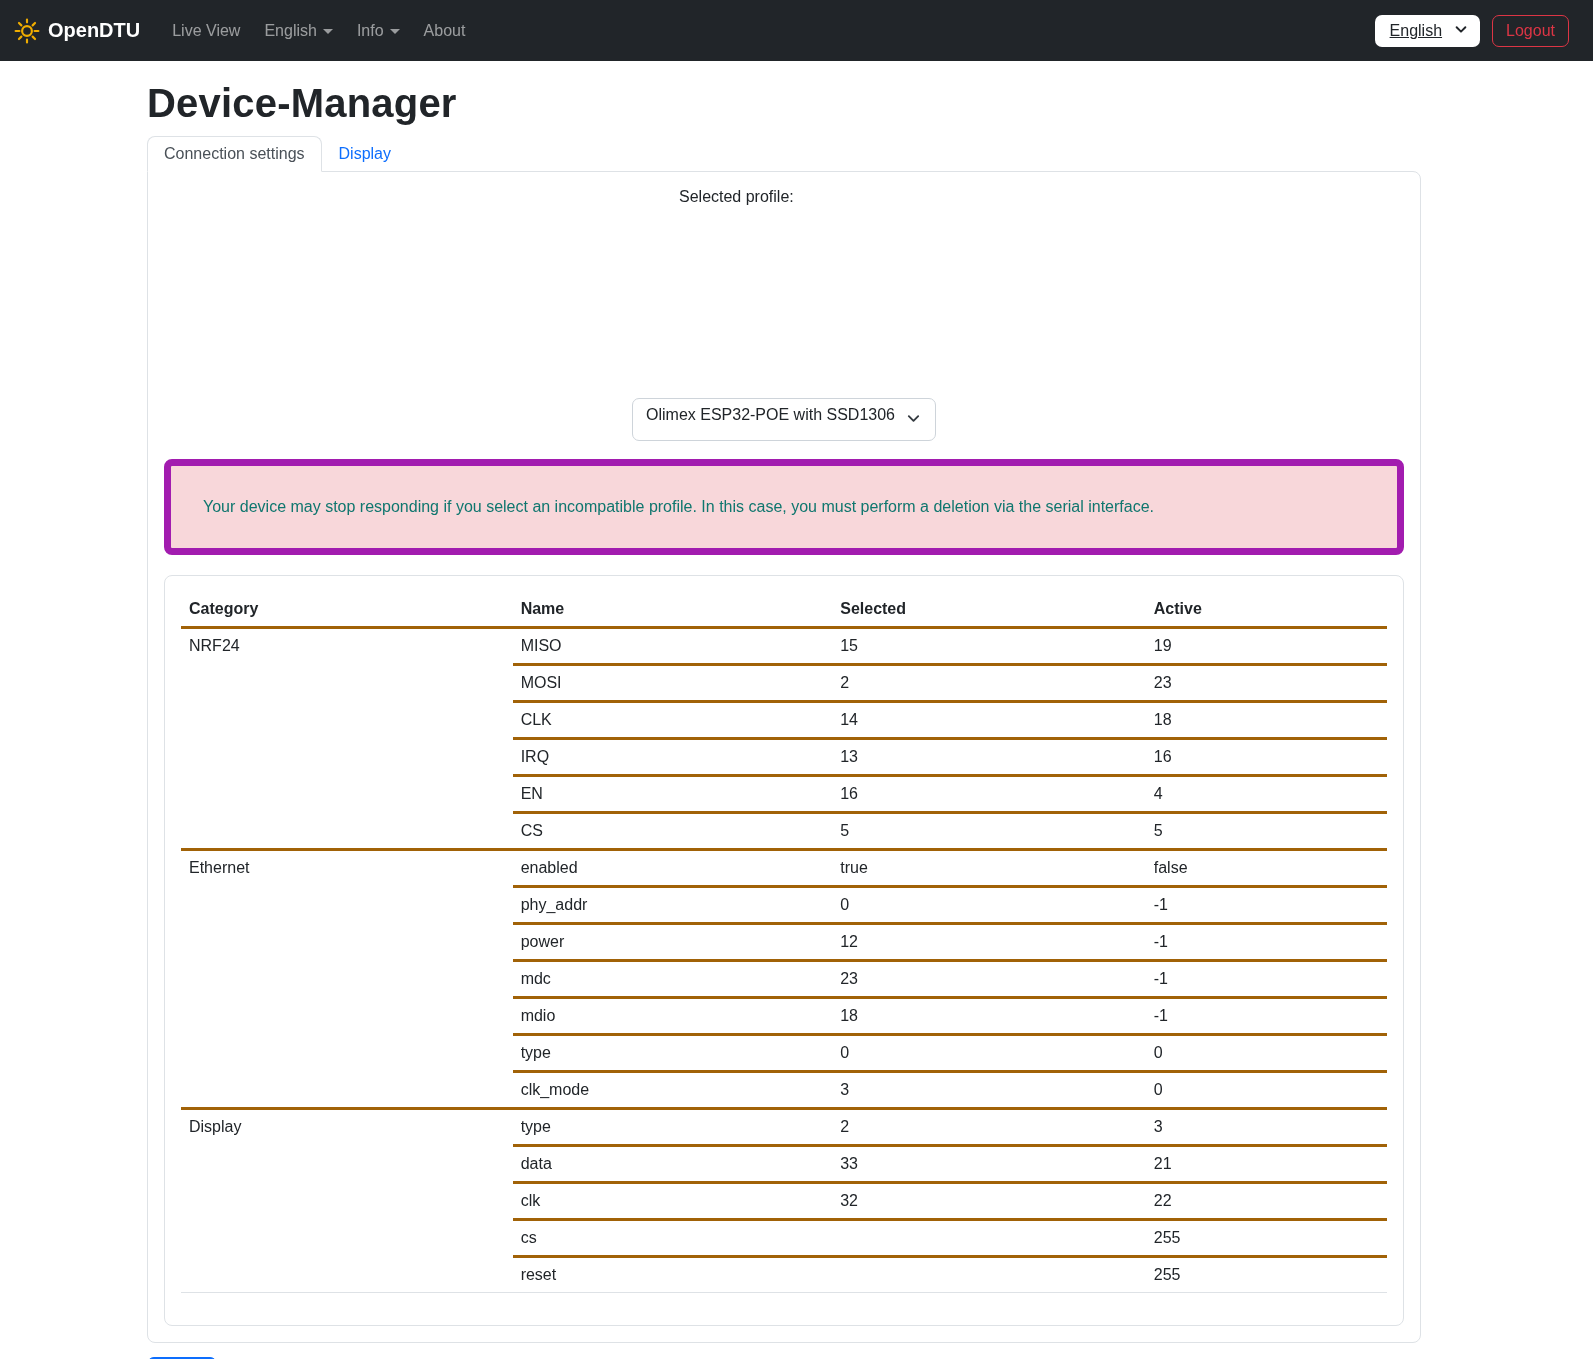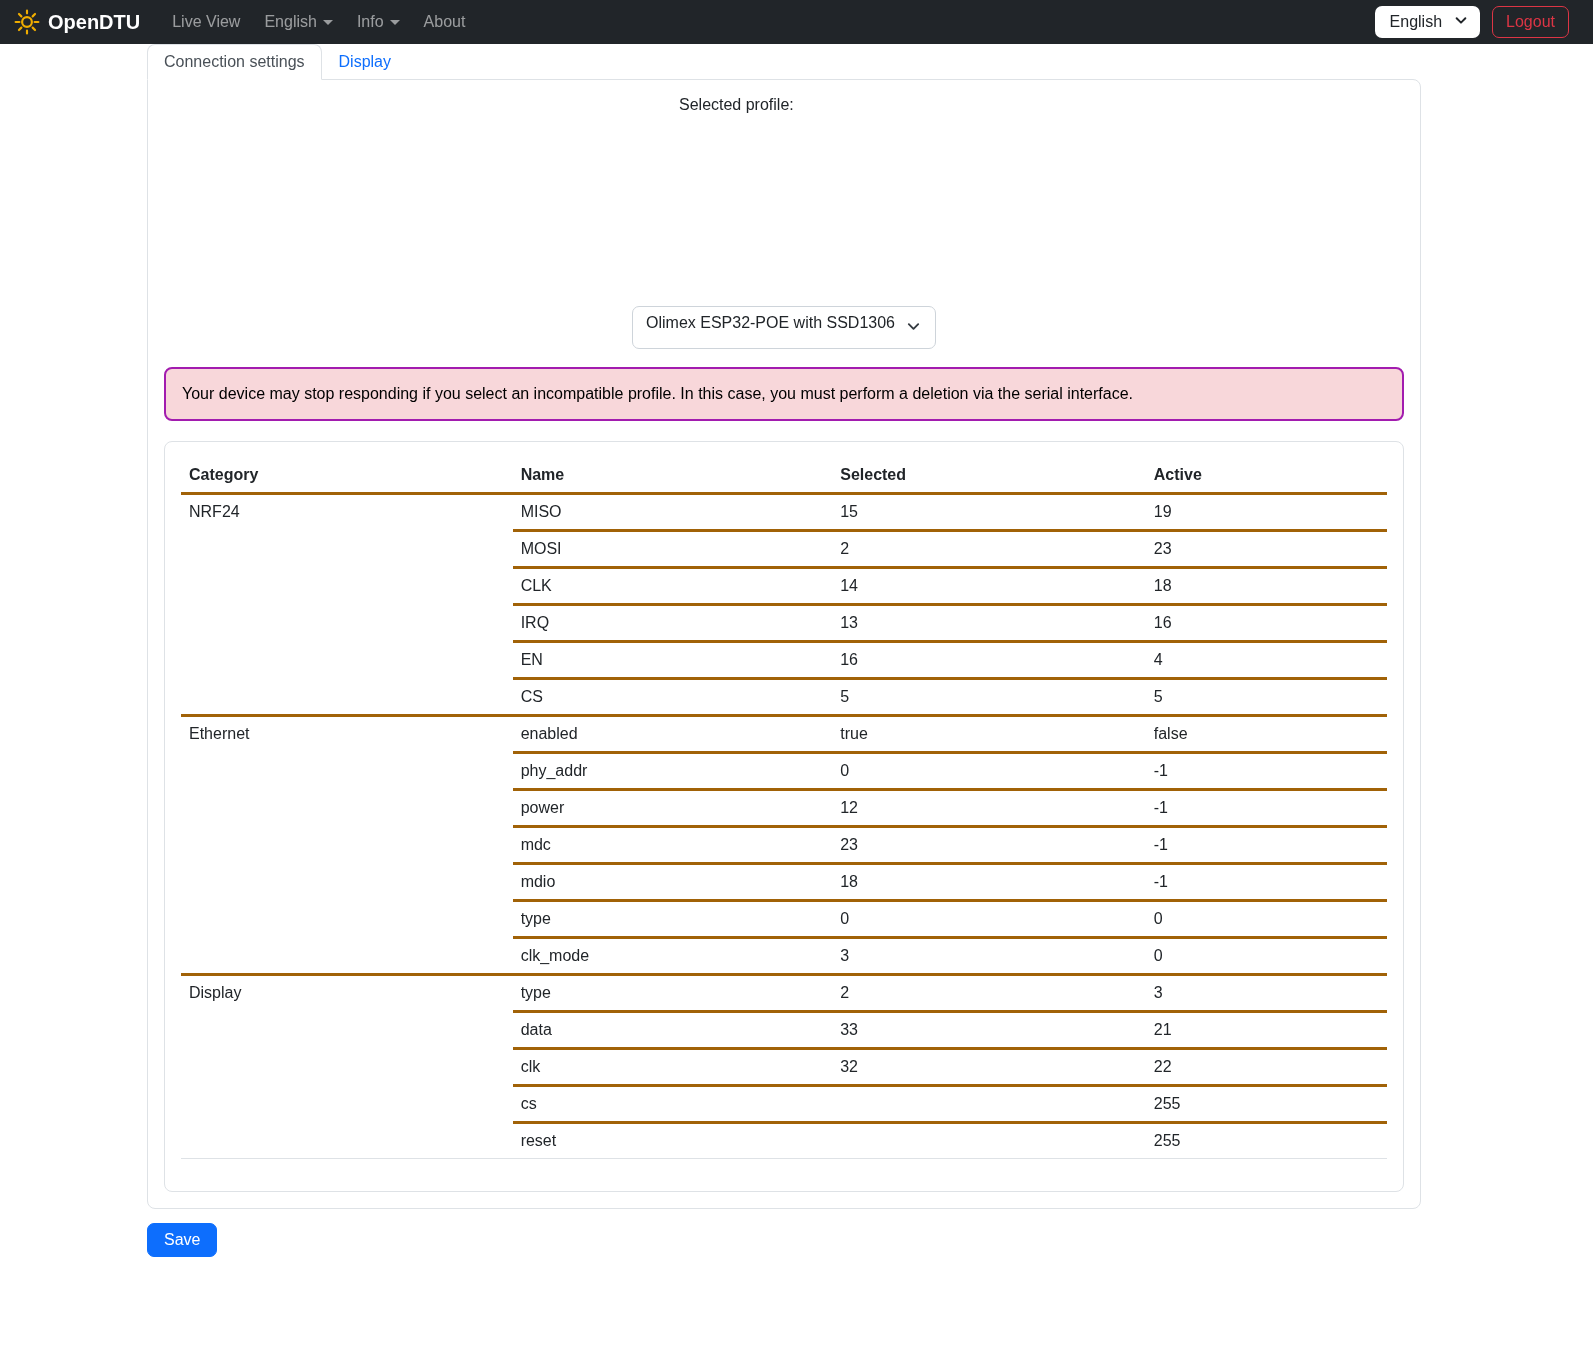--- a/index.html
+++ b/index.html
@@ -8,24 +8,25 @@
     font-family: "Liberation Sans", "DejaVu Sans", sans-serif;
     font-size: 16px;
     color: #212529;
     width: 1593px;
     min-height: 1359px;
   }
 
   
   .navbar {
     background: #212529;
-    height: 44px;
+    height: 61px;
     display: flex;
     align-items: center;
     padding: 0 14px;
+    text-decoration: underline;
   }
   .brand {
     display: flex;
     align-items: center;
     gap: 8px;
     color: #fff;
     font-size: 20px;
     font-weight: 600;
     margin-right: 20px;
     cursor: pointer;
@@ -119,24 +120,24 @@
     padding: 7px 40px 16px 13px;
     font-size: 16px;
     color: #212529;
     cursor: pointer;
     background: #fff;
   }
   .select-box .chev { position: absolute; right: 14px; top: 50%; transform: translateY(-50%); }
 
   .alert-danger {
     background: #f8d7da;
-    border: 2px solid #a21caf;
-    color: #000000;
+    border: 7px solid #a21caf;
+    color: #0f766e;
     border-radius: 8px;
-    padding: 16px;
+    padding: 32px;
     font-size: 16px;
     margin-bottom: 20px;
   }
 
   .card { border: 1px solid #dee2e6; border-radius: 8px; }
   .card-header {
     background: #0d6efd;
     color: #fff;
     font-size: 16px;
     padding: 9px 16px;
@@ -209,20 +210,21 @@
         <svg width="14" height="14" viewBox="0 0 16 16" fill="none" stroke="#212529" stroke-width="2.2" stroke-linecap="round" stroke-linejoin="round">
             <polyline points="3,6 8,11 13,6"></polyline>
           </svg>
       </span>
     </div>
     <button class="logout-btn">Logout</button>
   </div>
 </nav>
 
 <main class="container">
+  <h1 class="page-title">Device-Manager</h1>
 
   <div class="tabs">
     <div class="tab active">Connection settings</div>
     <div class="tab">Display</div>
   </div>
 
   <div class="tab-card">
 
     <div class="profile-row">
       <label class="profile-label">Selected profile:</label>

